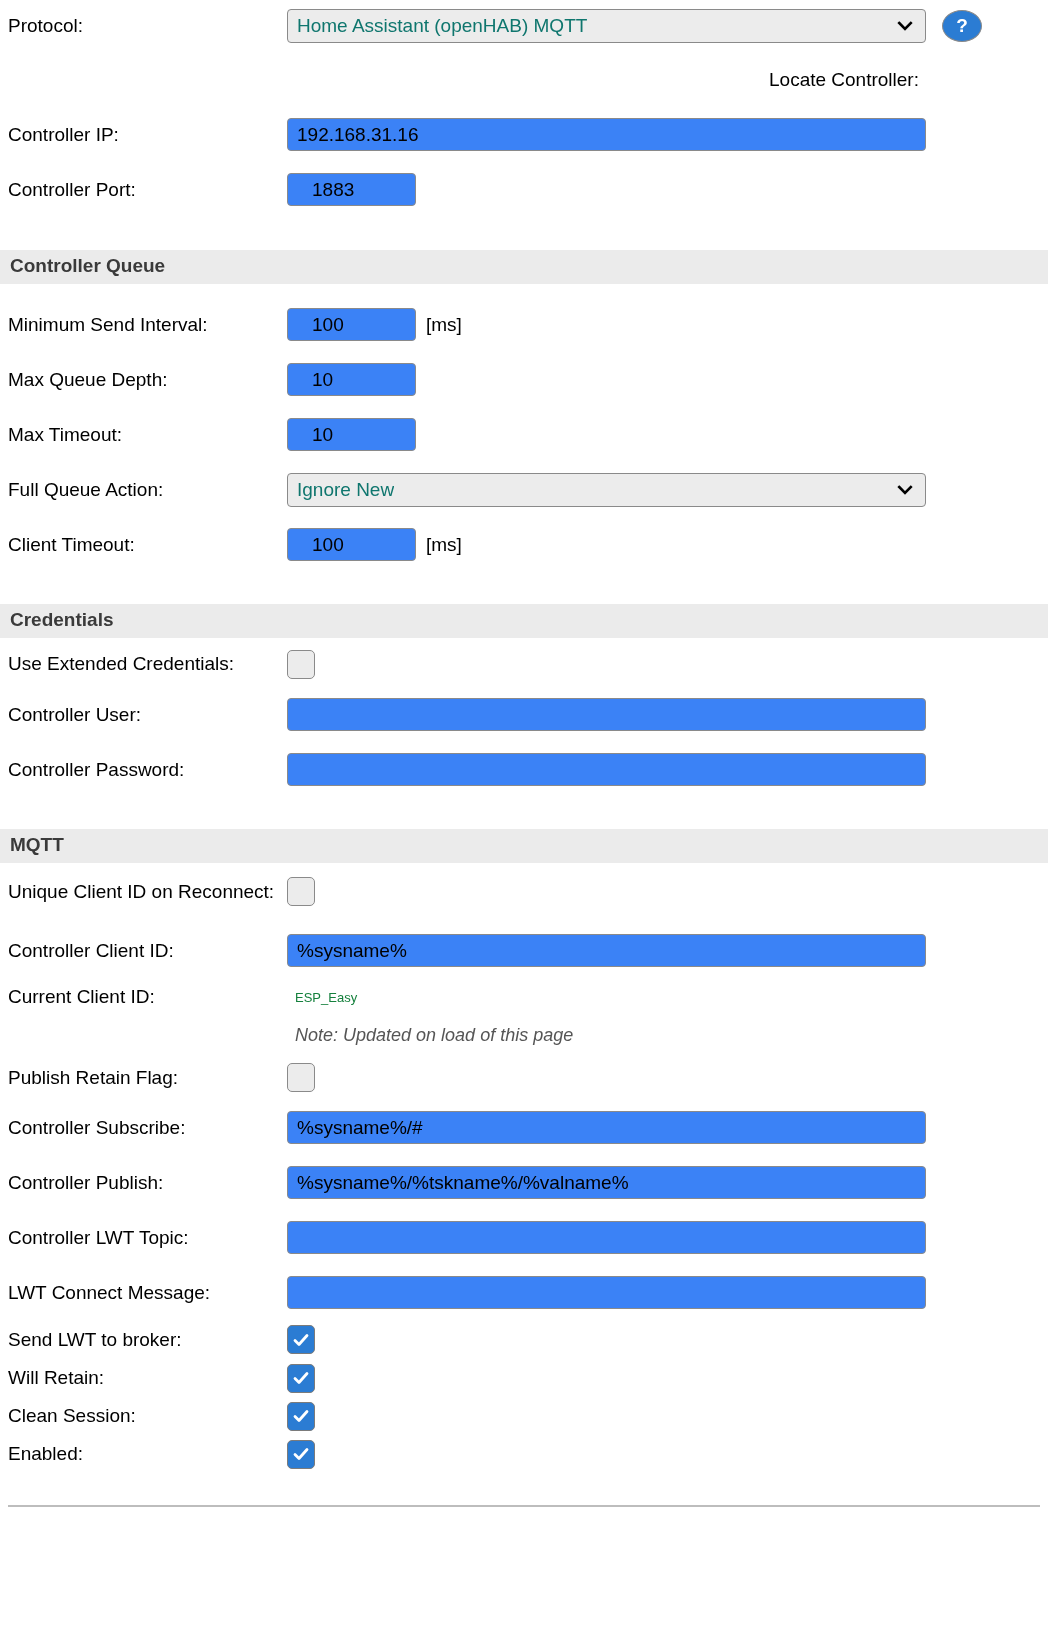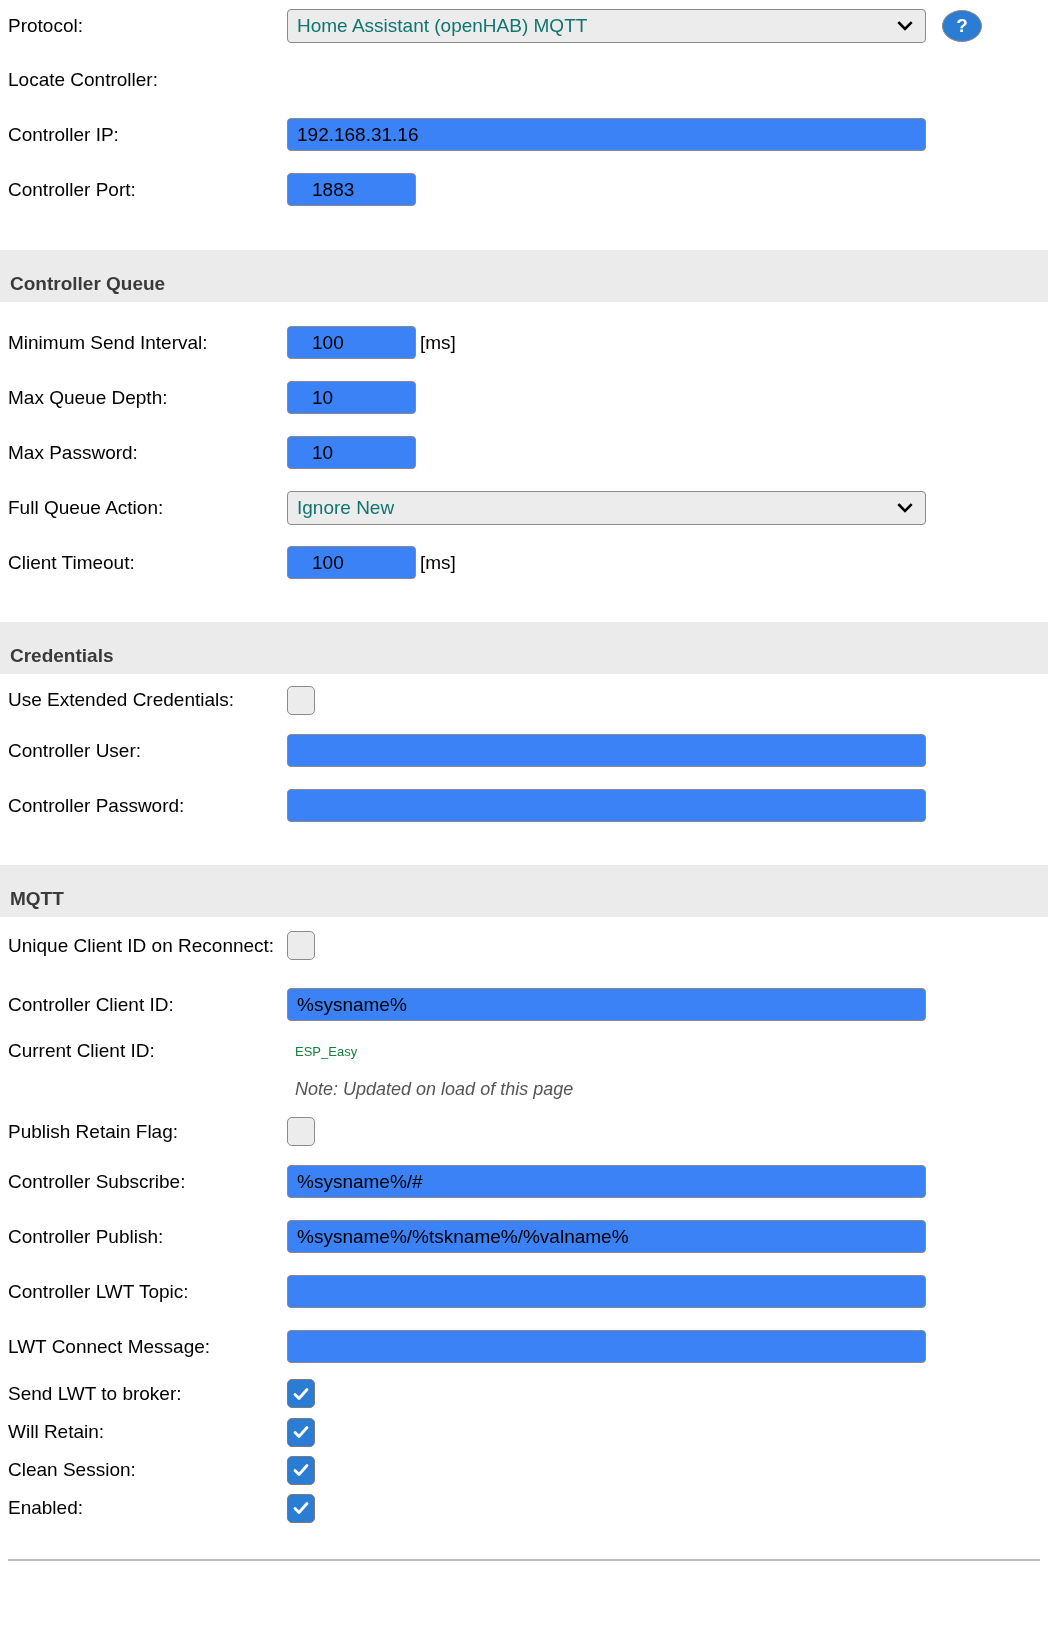--- a/index.html
+++ b/index.html
@@ -16,20 +16,21 @@
     overflow: hidden;
   }
   .page { position: relative; width: 1048px; }
 
   
   .row {
     display: flex;
     align-items: center;
     width: 1048px;
     box-sizing: border-box;
+    justify-content: flex-end;
   }
   .label {
     width: 287px;
     min-width: 287px;
     padding-left: 8px;
     box-sizing: border-box;
     font-size: 19px;
     line-height: 1.22;
     color: #000;
   }
@@ -75,21 +76,21 @@
     width: 18px;
     height: 18px;
     margin-right: 2px;
     flex: 0 0 auto;
     display: flex;
     align-items: center;
     justify-content: center;
   }
 
   .unit {
-    margin-left: 4px;
+    margin-left: 10px;
     font-size: 19px;
     color: #000;
   }
 
   .plainval {
     padding-left: 8px;
     font-size: 13px;
     color: #15803d;
   }
 
@@ -119,21 +120,21 @@
   .cb .tick { display: none; }
   .cb.on .tick { display: block; }
 
   
   .section {
     width: 1048px;
     background: #ebebeb;
     color: #3a3a3a;
     font-weight: bold;
     font-size: 19px;
-    padding: 23px 0 7px 10px;
+    padding: 5px 0 7px 10px;
     box-sizing: border-box;
   }
 
   
   .help {
     width: 40px;
     height: 32px;
     border-radius: 50%;
     background: #2b7cd3;
     border: 1px solid #8a8a8a;
@@ -207,21 +208,21 @@
   </div>
 
   <div class="row" style="height:55px">
     <div class="label">Max Queue Depth:</div>
     <div class="field">
       <div class="inp small">10</div>
     </div>
   </div>
 
   <div class="row" style="height:55px">
-    <div class="label">Max Password:</div>
+    <div class="label">Max Timeout:</div>
     <div class="field">
       <div class="inp small">10</div>
     </div>
   </div>
 
   <div class="row" style="height:55px">
     <div class="label">Full Queue Action:</div>
     <div class="field">
       <div class="sel">
         <span class="selval">Ignore New</span>

